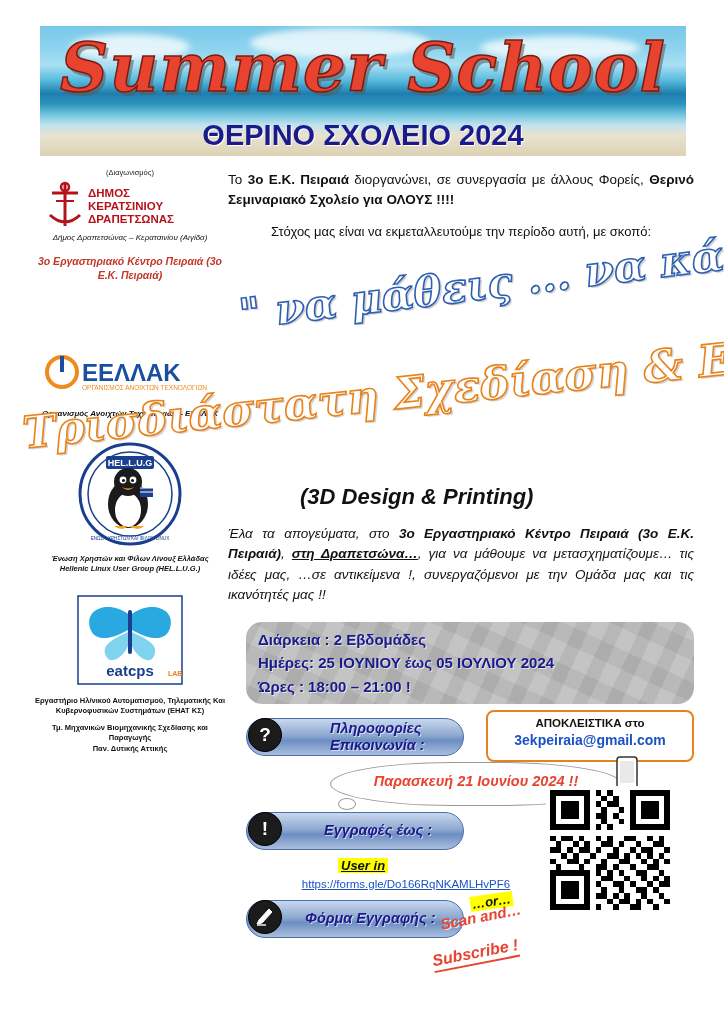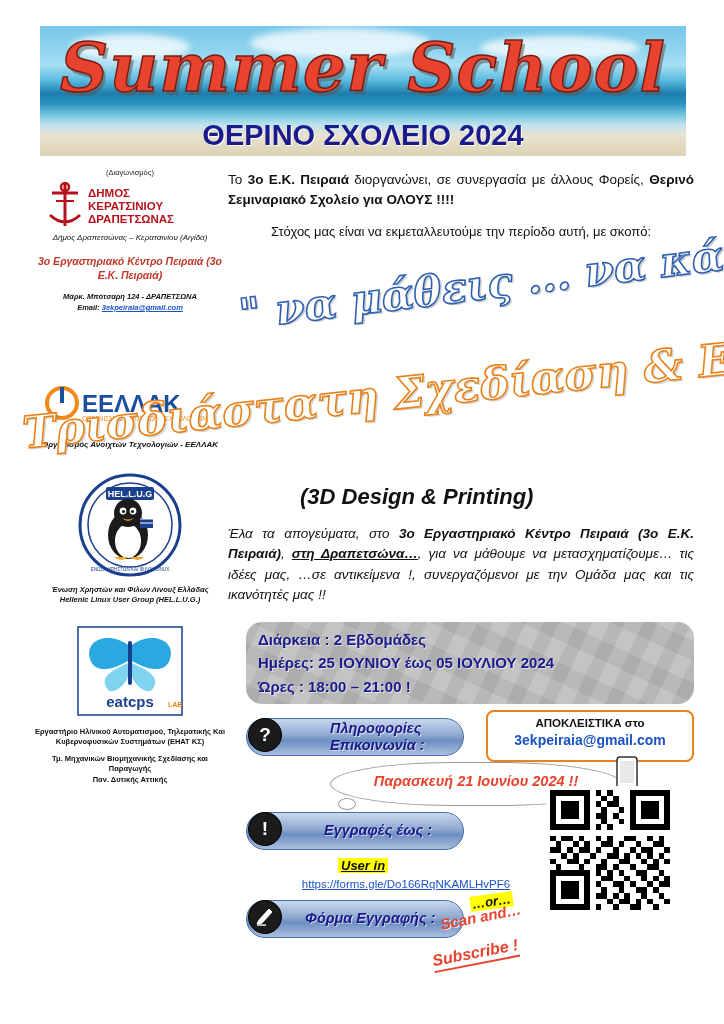--- a/index.html
+++ b/index.html
@@ -311,27 +311,20 @@
     <div class="dimos-text">
       <div>ΔΗΜΟΣ</div>
       <div>ΚΕΡΑΤΣΙΝΙΟΥ</div>
       <div>ΔΡΑΠΕΤΣΩΝΑΣ</div>
     </div>
   </div>
   <div class="caption-italic">Δήμος Δραπετσώνας – Κερατσινίου (Αιγίδα)</div>
 
   <div class="ek-title">3ο Εργαστηριακό Κέντρο Πειραιά (3ο Ε.Κ. Πειραιά)</div>
 
-  <div class="addr">
-    <div>Μάρκ. Μπότσαρη 124 - ΔΡΑΠΕΤΣΩΝΑ</div>
-    <div>
-      <span>Email:</span>
-      <a href="#">3ekpeiraia@gmail.com</a>
-    </div>
-  </div>
 
   <div class="eellak-wrap">
     <svg width="176" height="40" viewBox="0 0 176 40">
       <circle cx="20" cy="18" r="15" fill="none" stroke="#f08a1d" stroke-width="4"></circle>
       <rect x="18" y="2" width="4" height="16" fill="#1a4fa0"></rect>
       <text x="40" y="27" font-family="Liberation Sans, sans-serif" font-size="24" font-weight="bold" fill="#1a4fa0">ΕΕΛΛΑΚ</text>
       <text x="40" y="36" font-family="Liberation Sans, sans-serif" font-size="6.5" fill="#f08a1d">ΟΡΓΑΝΙΣΜΟΣ ΑΝΟΙΧΤΩΝ ΤΕΧΝΟΛΟΓΙΩΝ</text>
     </svg>
     <div class="eellak-name">Οργανισμός Ανοιχτών Τεχνολογιών - ΕΕΛΛΑΚ</div>
   </div>

